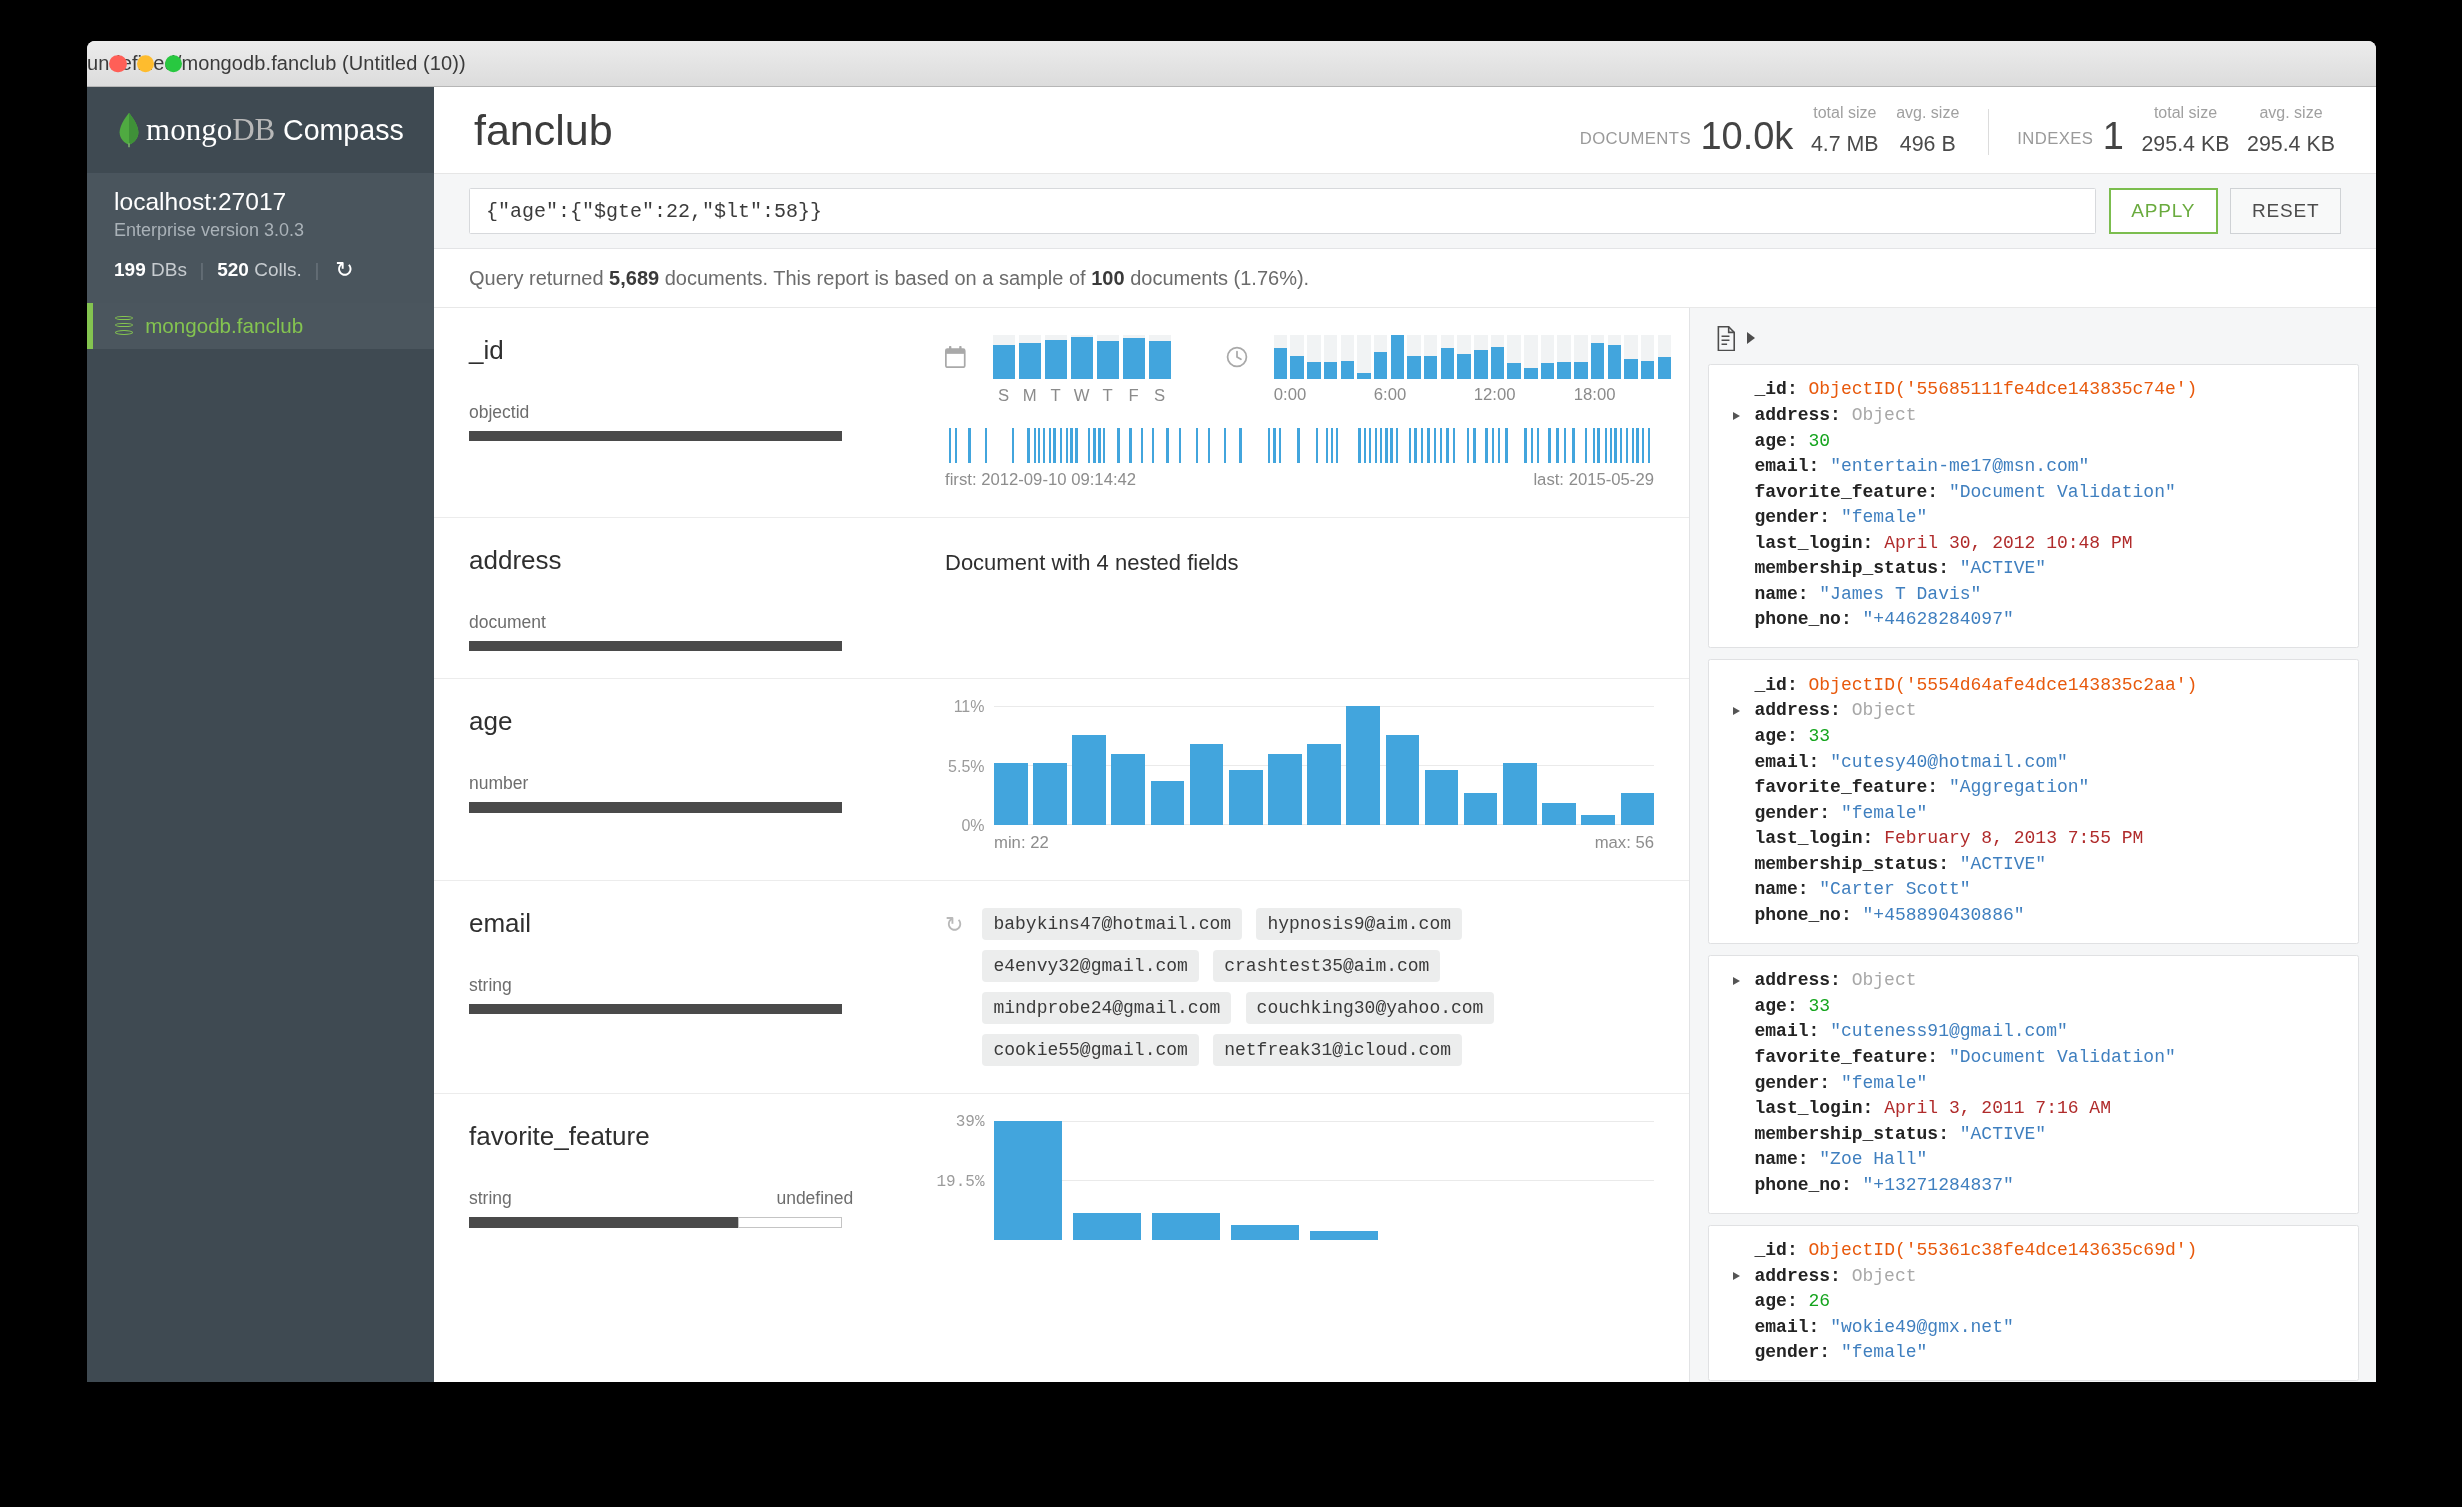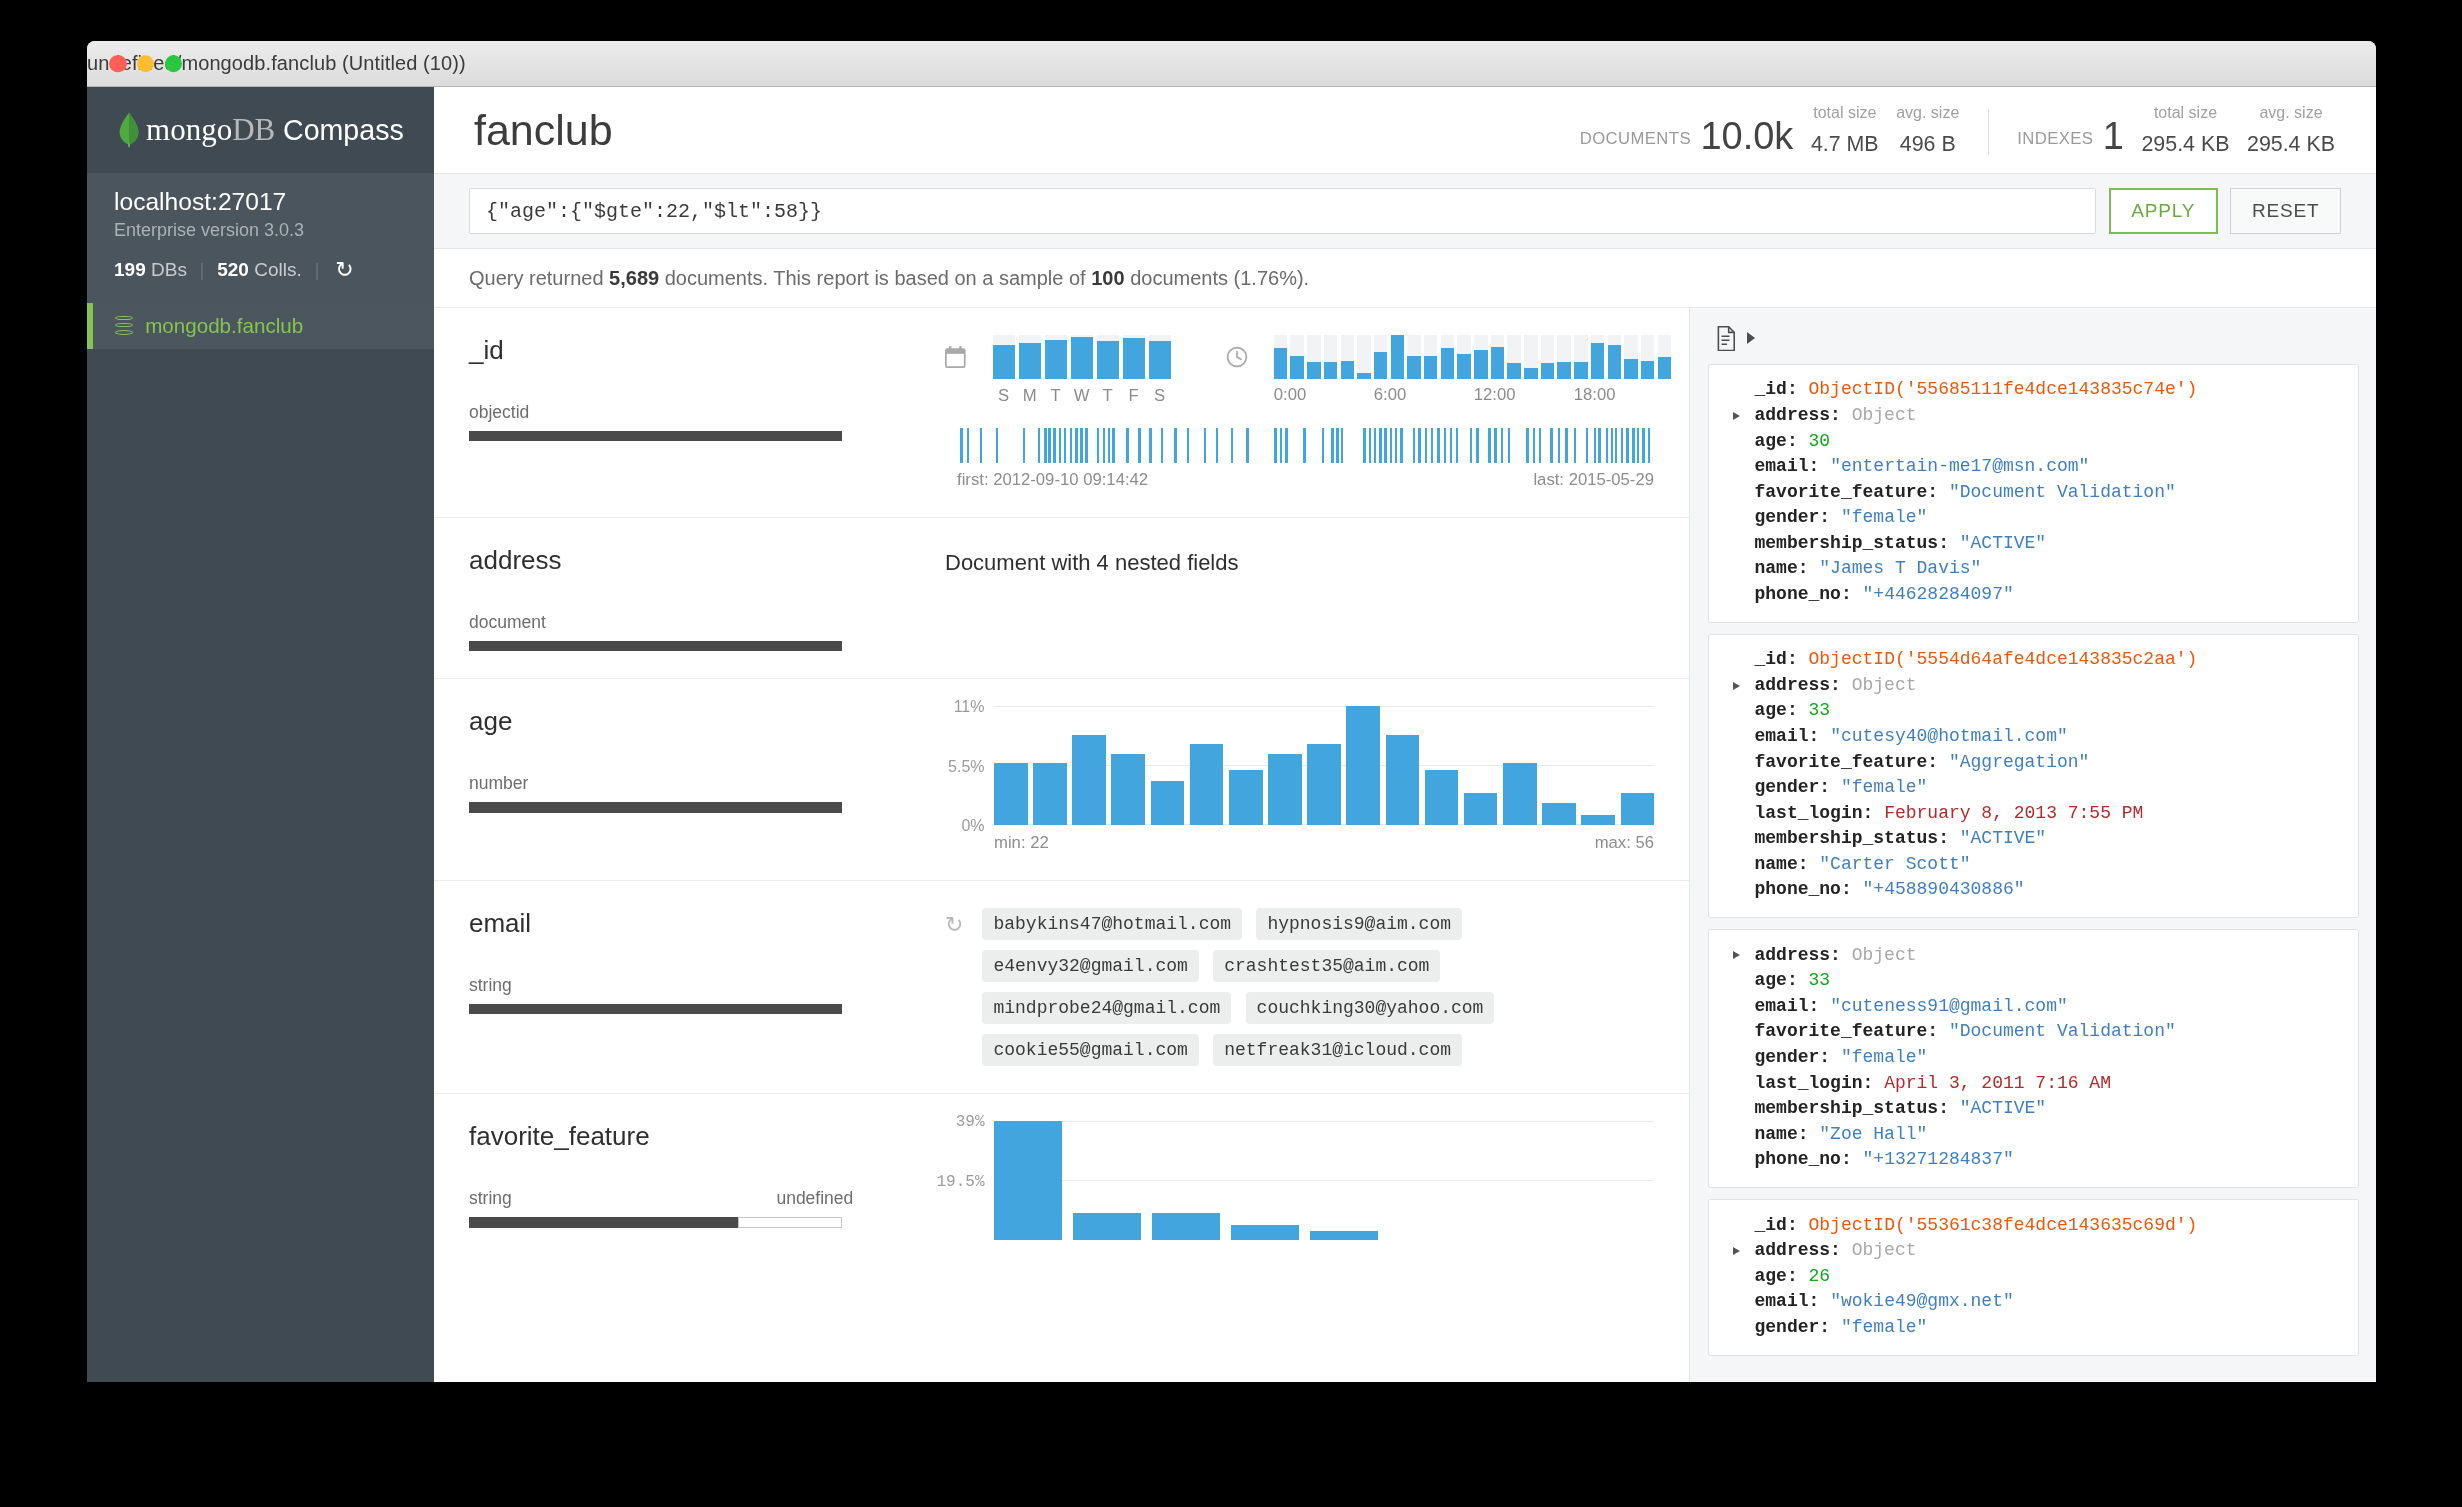--- a/index.html
+++ b/index.html
@@ -173,21 +173,21 @@
   .dow-chart { display: flex; align-items: flex-end; gap: 4px; height: 44px; }
   .dow-col { width: 22px; height: 44px; background: #f1f3f4; position: relative; }
   .dow-col i { position: absolute; bottom: 0; left: 0; right: 0; background: #42a5dd; display:block; }
   .dow-labels { display: flex; gap: 4px; margin-top: 7.1px; }
   .dow-labels span { width: 22px; text-align: center; font-size: 16.7px; color: #8b8b8b; }
   .hour-chart { display: flex; align-items: flex-end; gap: 3.2px; height: 44px; }
   .hour-col { width: 13.5px; height: 44px; background: #f1f3f4; position: relative; }
   .hour-col i { position: absolute; bottom: 0; left: 0; right: 0; background: #42a5dd; display:block; }
   .hour-labels { position: relative; height: 22px; margin-top: 6.3px; }
   .hour-labels span { position: absolute; font-size: 16.7px; color: #8b8b8b; }
-  .timeline { margin-top: 20.6px; margin-left: 12px; }
+  .timeline { margin-top: 20.6px; }
   .ticks { height: 35px; position: relative; }
   .ticks i { position: absolute; top: 0; width: 2.4px; height: 35px; background: #42a5dd; display:block; }
   .tl-labels { display: flex; justify-content: space-between; margin-top: 7.1px; font-size: 16.7px; color: #8d8d8d; }
   .nested-note { font-size: 22px; color: #2f2f2f; padding-top: 4.8px; }
   
   .hist-wrap { display: flex; }
   .hist-axis { width: 49px; position: relative; height: 119px; }
   .hist-axis span { position: absolute; right: 9.5px; font-size: 16px; color: #9b9b9b; }
   .hist-body { flex: 1; position: relative; height: 119px; }
   .gridline { position: absolute; left: 0; right: 0; height: 0.8px; background: #eaeaea; }
@@ -708,20 +708,21 @@
             <span class="arrow-right"></span>
           </div>
           <div id="doc-cards">
               <div class="doc-card">
                 <div class="doc-line"><span class="k">_id: </span><span class="v-objectid">ObjectID('55685111fe4dce143835c74e')</span></div>
                 <div class="doc-line"><span class="twisty"></span><span class="k">address: </span><span class="v-object">Object</span></div>
                 <div class="doc-line"><span class="k">age: </span><span class="v-num">30</span></div>
                 <div class="doc-line"><span class="k">email: </span><span class="v-str">"entertain-me17@msn.com"</span></div>
                 <div class="doc-line"><span class="k">favorite_feature: </span><span class="v-str">"Document Validation"</span></div>
                 <div class="doc-line"><span class="k">gender: </span><span class="v-str">"female"</span></div>
+                <div class="doc-line"><span class="k">last_login: </span><span class="v-date">April 30, 2012 10:48 PM</span></div>
                 <div class="doc-line"><span class="k">membership_status: </span><span class="v-str">"ACTIVE"</span></div>
                 <div class="doc-line"><span class="k">name: </span><span class="v-str">"James T Davis"</span></div>
                 <div class="doc-line"><span class="k">phone_no: </span><span class="v-str">"+44628284097"</span></div>
               </div>
               <div class="doc-card">
                 <div class="doc-line"><span class="k">_id: </span><span class="v-objectid">ObjectID('5554d64afe4dce143835c2aa')</span></div>
                 <div class="doc-line"><span class="twisty"></span><span class="k">address: </span><span class="v-object">Object</span></div>
                 <div class="doc-line"><span class="k">age: </span><span class="v-num">33</span></div>
                 <div class="doc-line"><span class="k">email: </span><span class="v-str">"cutesy40@hotmail.com"</span></div>
                 <div class="doc-line"><span class="k">favorite_feature: </span><span class="v-str">"Aggregation"</span></div>

